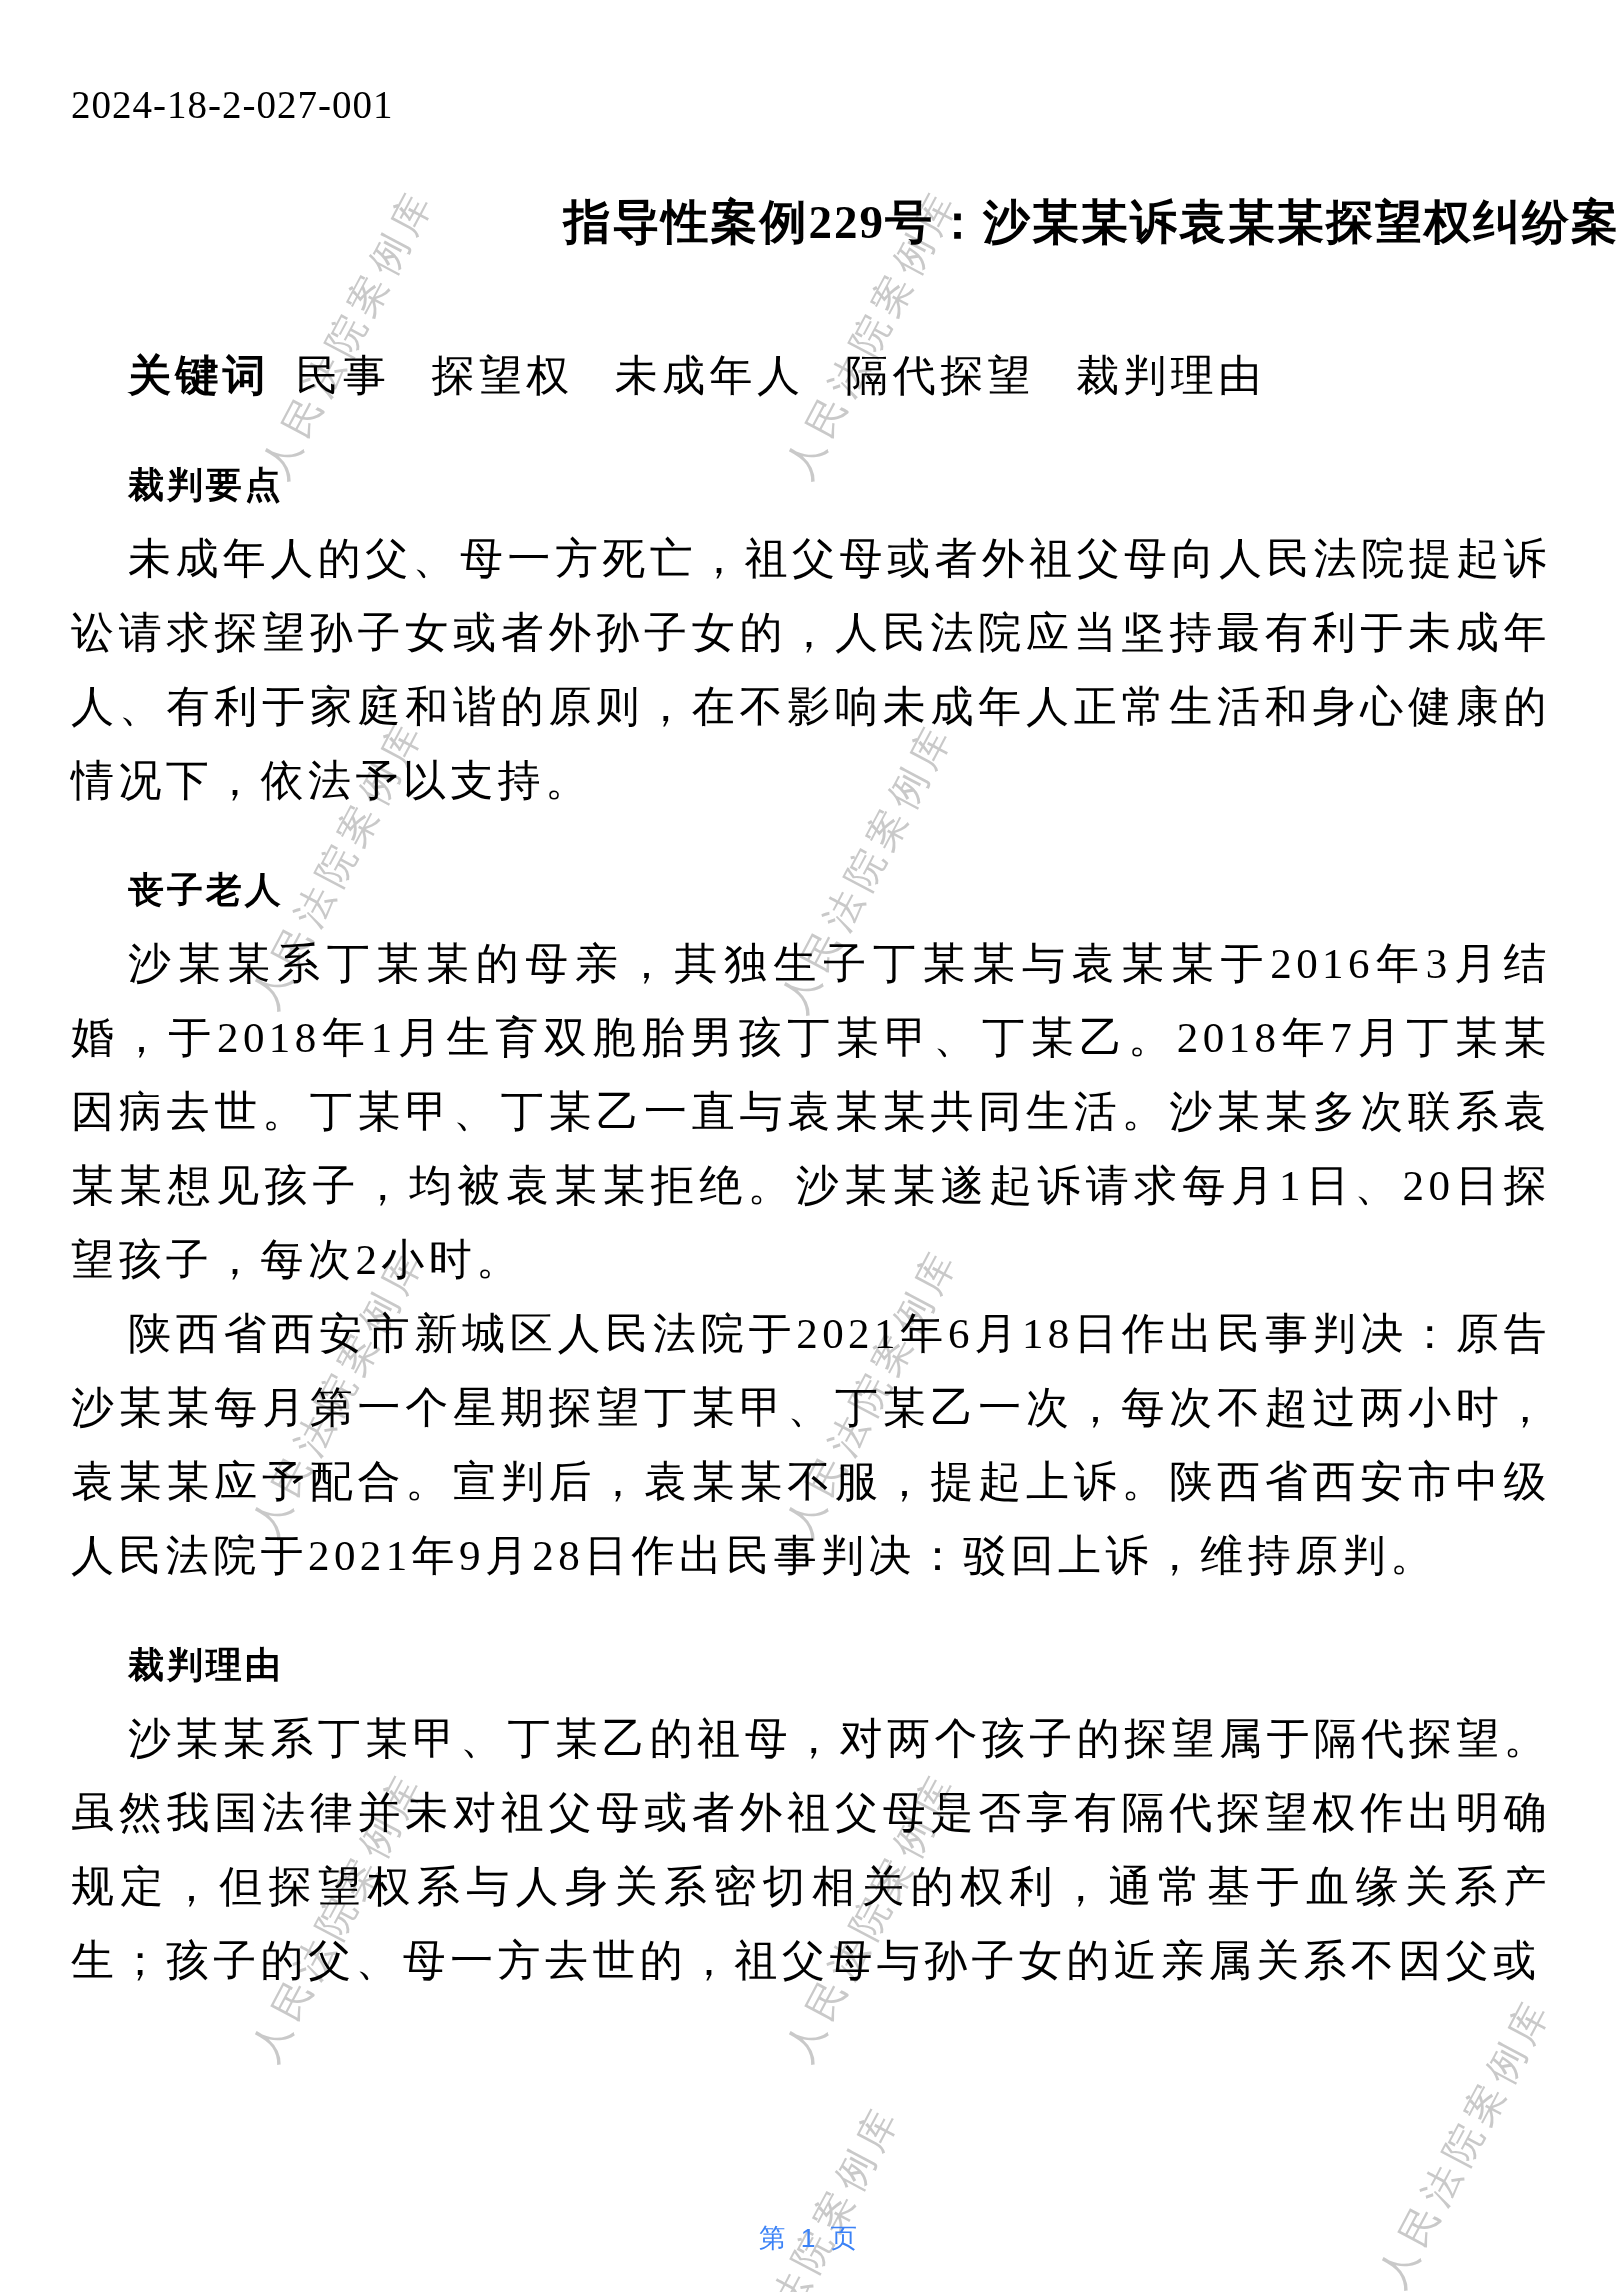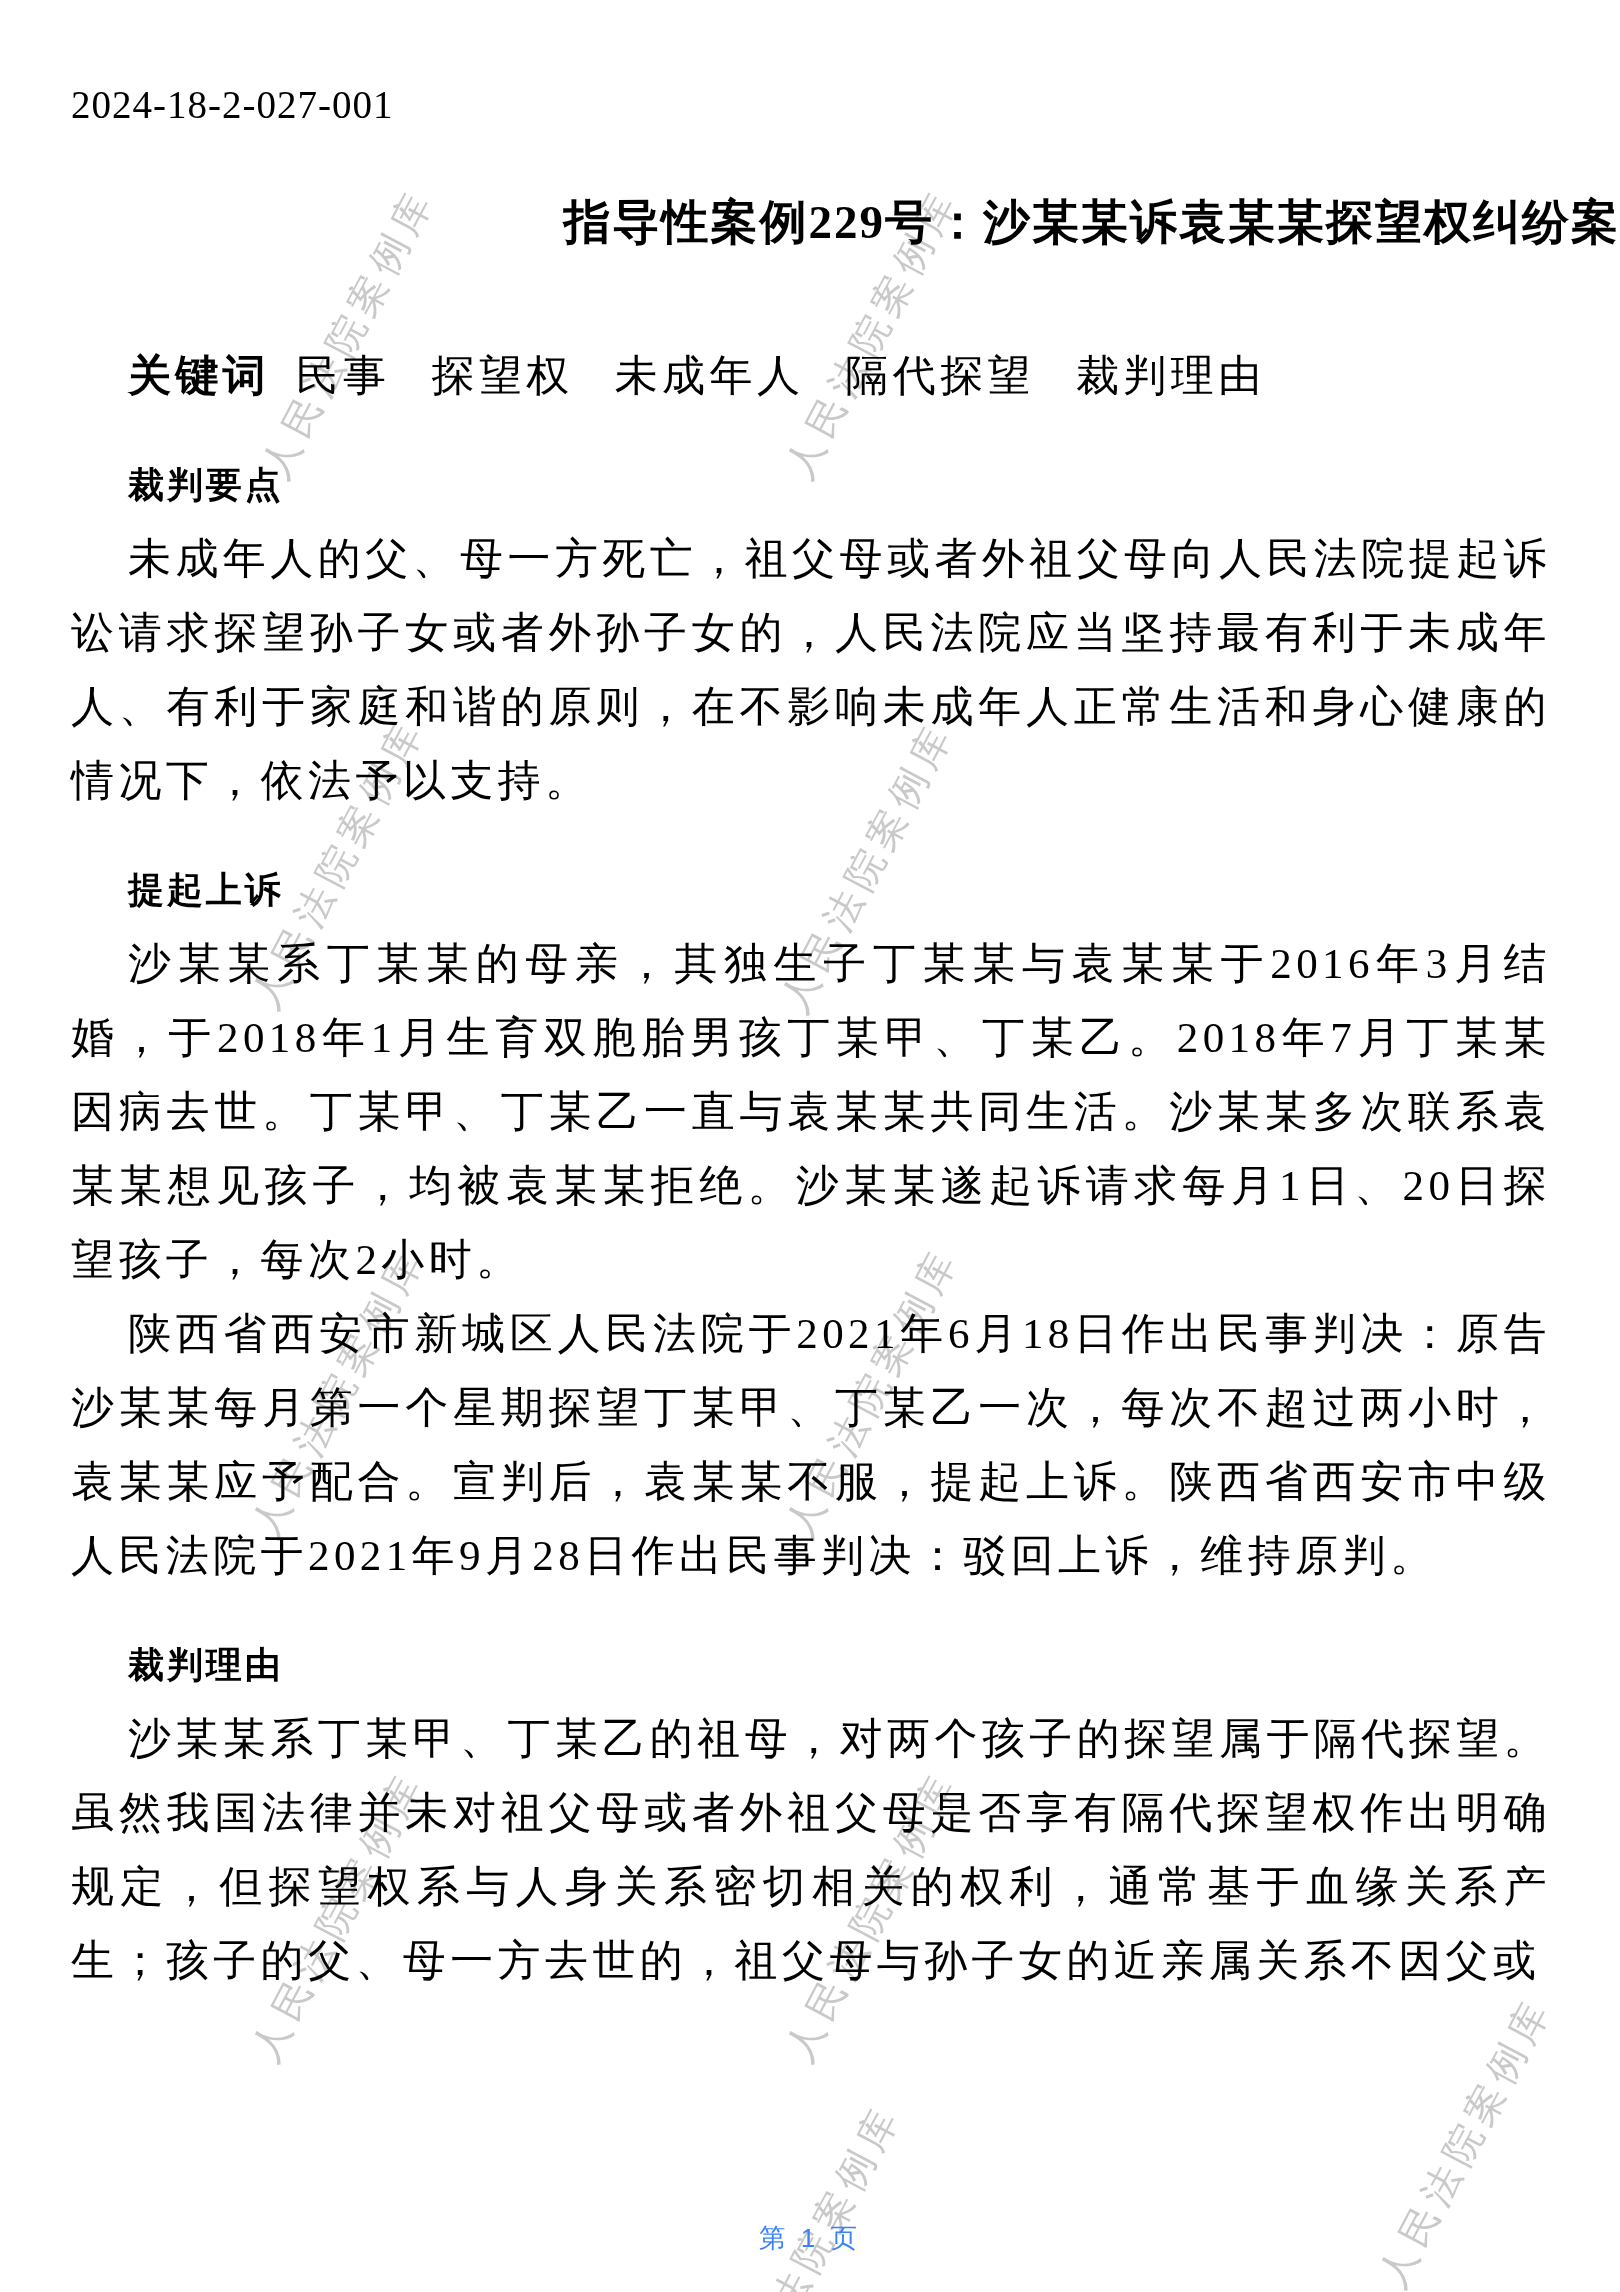--- a/index.html
+++ b/index.html
@@ -104,21 +104,21 @@
 
     <div class="main">
 
       <div class="kw-line">
         <span class="kw-label">关键词</span><span class="kw">民事</span><span class="kw">探望权</span><span class="kw">未成年人</span><span class="kw">隔代探望</span><span class="kw">裁判理由</span>
       </div>
 
       <h2 class="sec-heading">裁判要点</h2>
       <p class="sec-para">未成年人的父、母一方死亡，祖父母或者外祖父母向人民法院提起诉讼请求探望孙子女或者外孙子女的，人民法院应当坚持最有利于未成年人、有利于家庭和谐的原则，在不影响未成年人正常生活和身心健康的情况下，依法予以支持。</p>
 
-      <h2 class="sec-heading">提起上诉</h2>
+      <h2 class="sec-heading">丧子老人</h2>
       <p class="sec-para">沙某某系丁某某的母亲，其独生子丁某某与袁某某于2016年3月结婚，于2018年1月生育双胞胎男孩丁某甲、丁某乙。2018年7月丁某某因病去世。丁某甲、丁某乙一直与袁某某共同生活。沙某某多次联系袁某某想见孩子，均被袁某某拒绝。沙某某遂起诉请求每月1日、20日探望孩子，每次2小时。</p>
 
       <p class="sec-para">陕西省西安市新城区人民法院于2021年6月18日作出民事判决：原告沙某某每月第一个星期探望丁某甲、丁某乙一次，每次不超过两小时，袁某某应予配合。宣判后，袁某某不服，提起上诉。陕西省西安市中级人民法院于2021年9月28日作出民事判决：驳回上诉，维持原判。</p>
 
       <h2 class="sec-heading">裁判理由</h2>
       <p class="sec-para">沙某某系丁某甲、丁某乙的祖母，对两个孩子的探望属于隔代探望。虽然我国法律并未对祖父母或者外祖父母是否享有隔代探望权作出明确规定，但探望权系与人身关系密切相关的权利，通常基于血缘关系产生；孩子的父、母一方去世的，祖父母与孙子女的近亲属关系不因父或</p>
 
     </div>
 
     <div class="page-footer">第 1 页</div>

